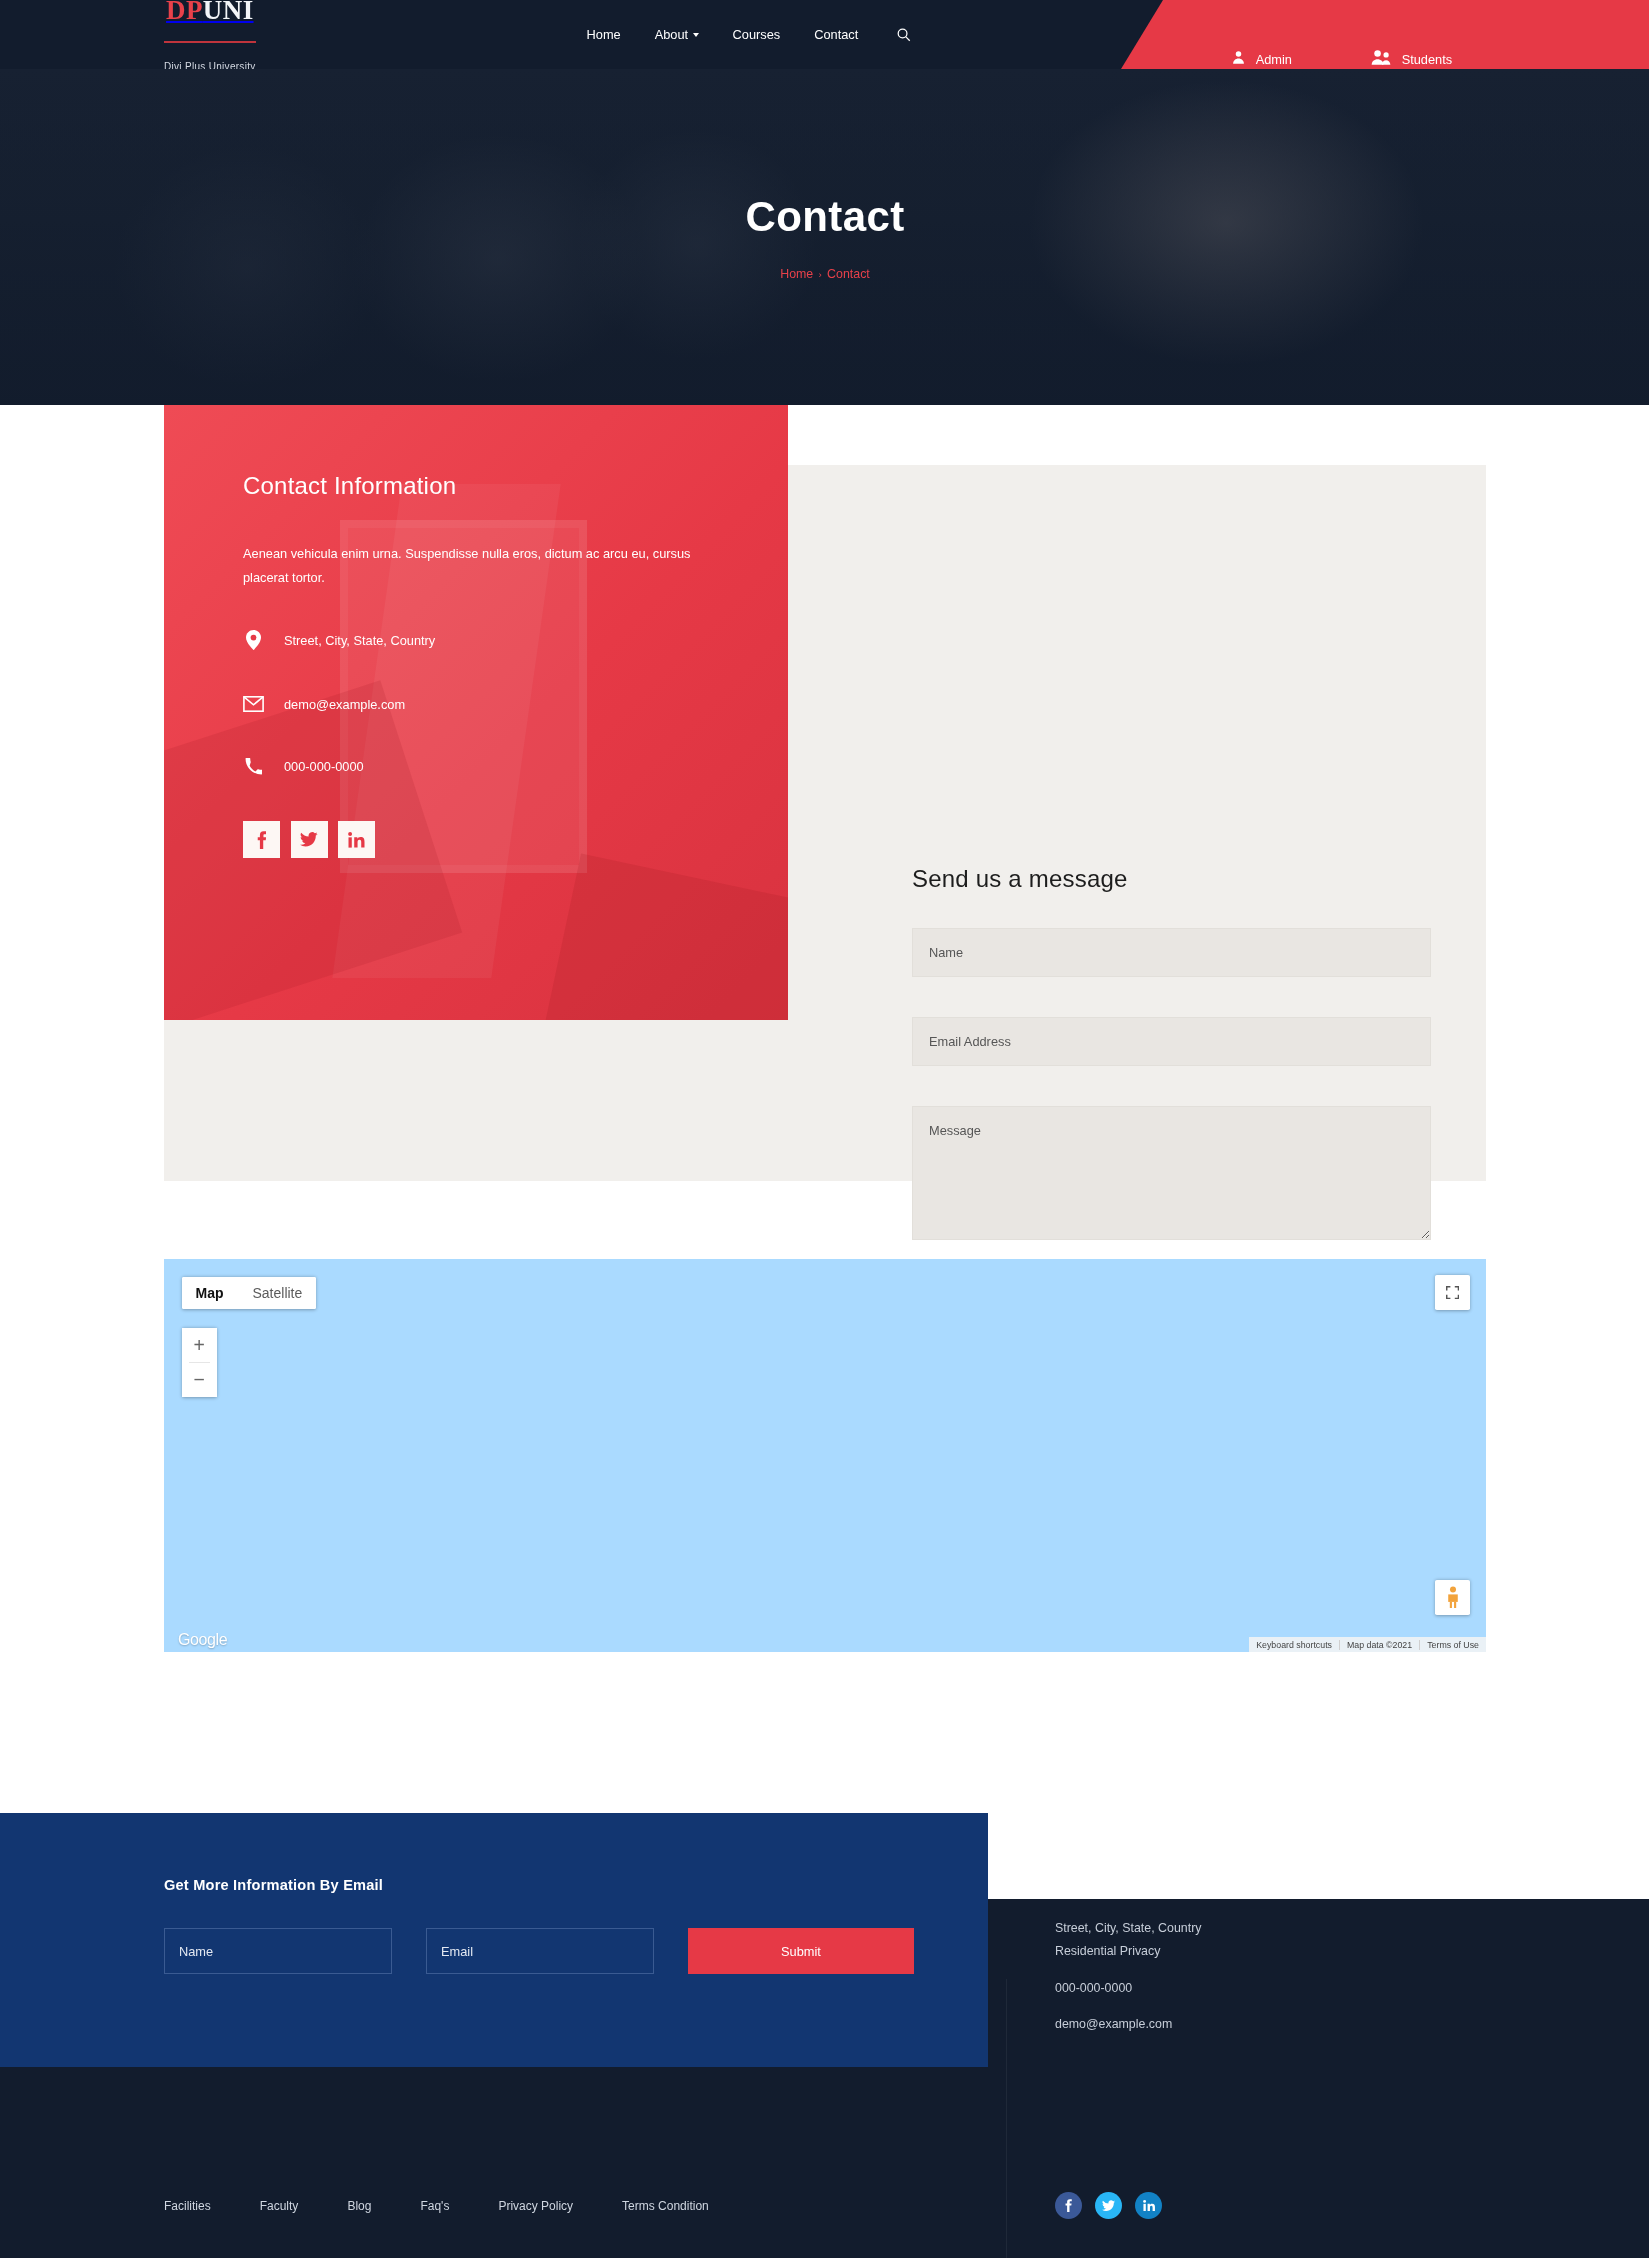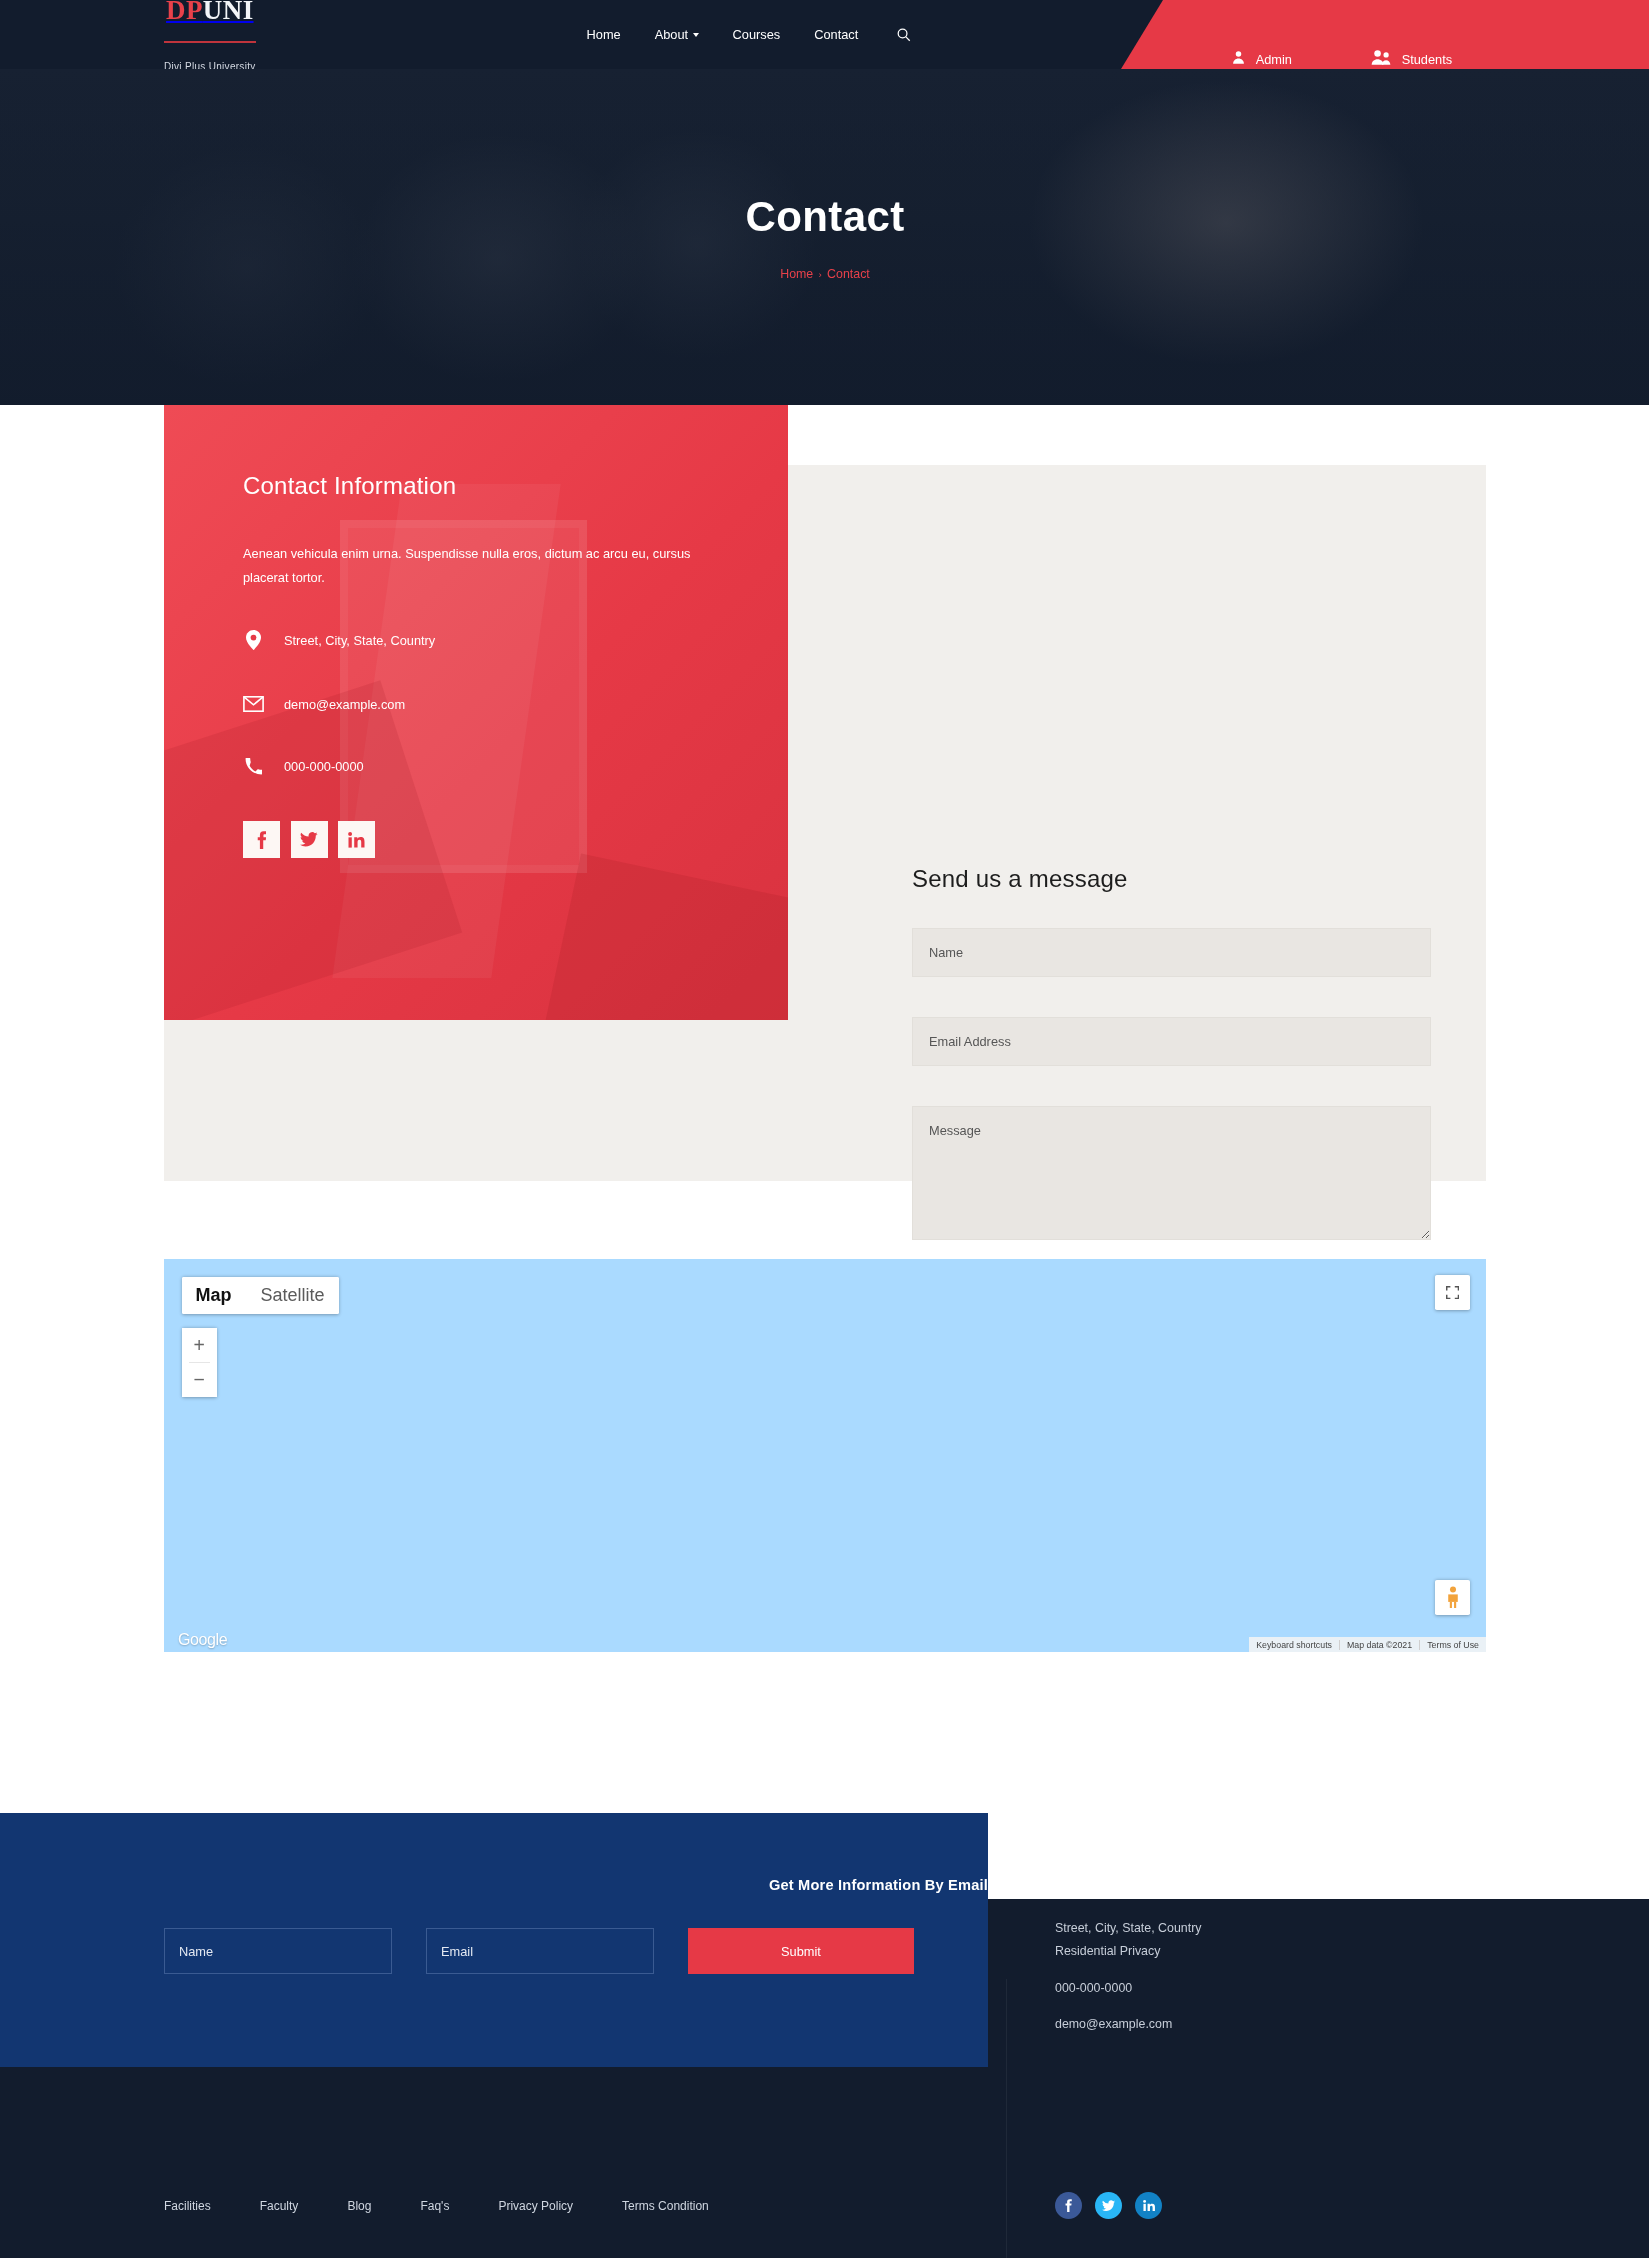--- a/index.html
+++ b/index.html
@@ -297,21 +297,21 @@
     display: flex;
     background: #ffffff;
     box-shadow: 0 0.9px 3.5px rgba(0,0,0,0.3);
     border-radius: 1.8px;
     overflow: hidden;
   }
   .map-type button {
     border: none;
     background: #ffffff;
     font-family: "Liberation Sans", sans-serif;
-    font-size: 18px;
+    font-size: 14px;
     padding: 8px 14px;
     cursor: pointer;
     color: #5b5b5b;
   }
   .map-type button.active { color: #111; font-weight: 700; }
   .map-type .divider { width: 0.9px; background: #e6e6e6; margin: 5.3px 0; }
   .zoom-ctrl {
     position: absolute; left: 17.6px; top: 69px;
     width: 35px;
     background: #ffffff;
@@ -371,21 +371,20 @@
     width: 988px; height: 254px;
     background: #123671;
   }
   .news-inner { padding: 64px 0 0 164px; }
   .news-title {
     color: #ffffff;
     font-size: 14.6px;
     font-weight: 700;
     margin-bottom: 35px;
     letter-spacing: 0.2px;
-    text-align: right;
   }
   .news-form { display: flex; align-items: center; gap: 34px; }
   .news-fld {
     width: 228px; height: 46px;
     background: transparent;
     border: 0.9px solid #3a5b92;
     color: #ffffff;
     font-family: "Liberation Sans", sans-serif;
     font-size: 12.8px;
     padding: 0 14px;

